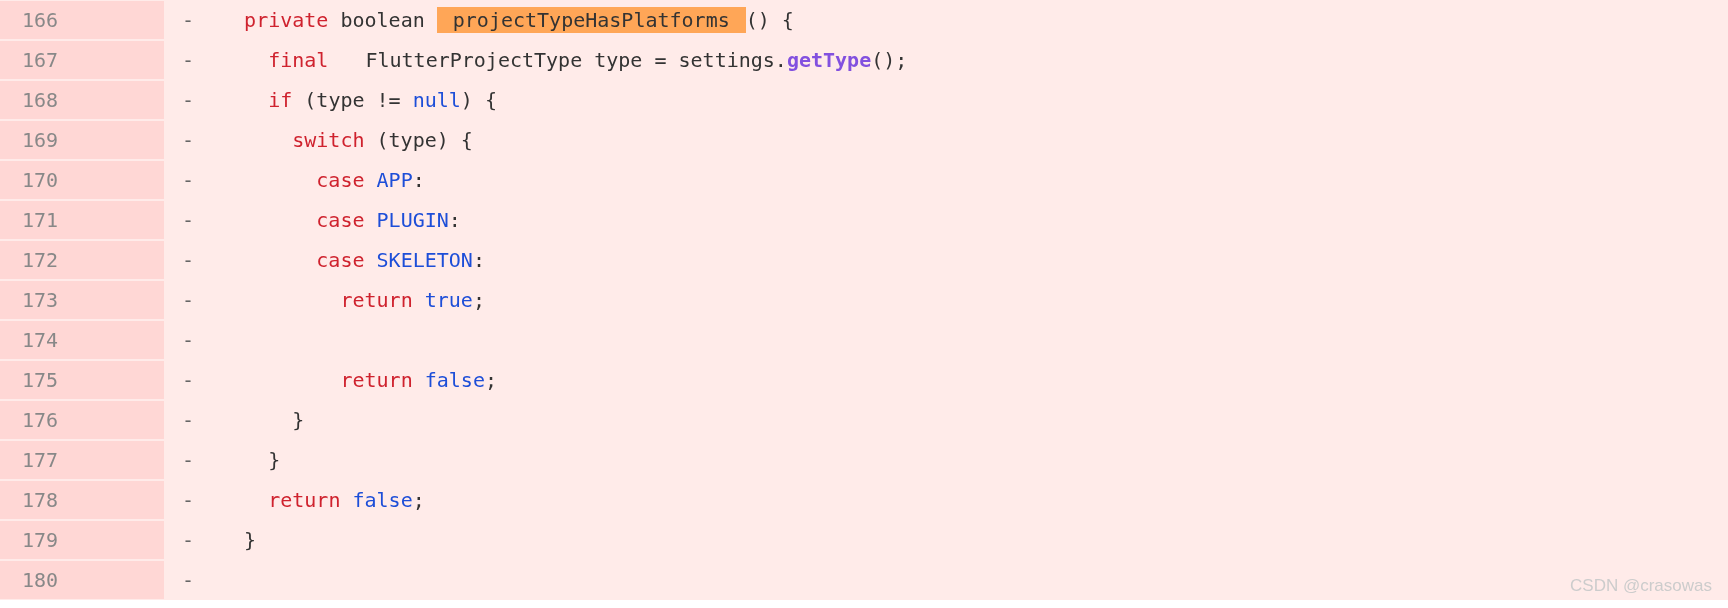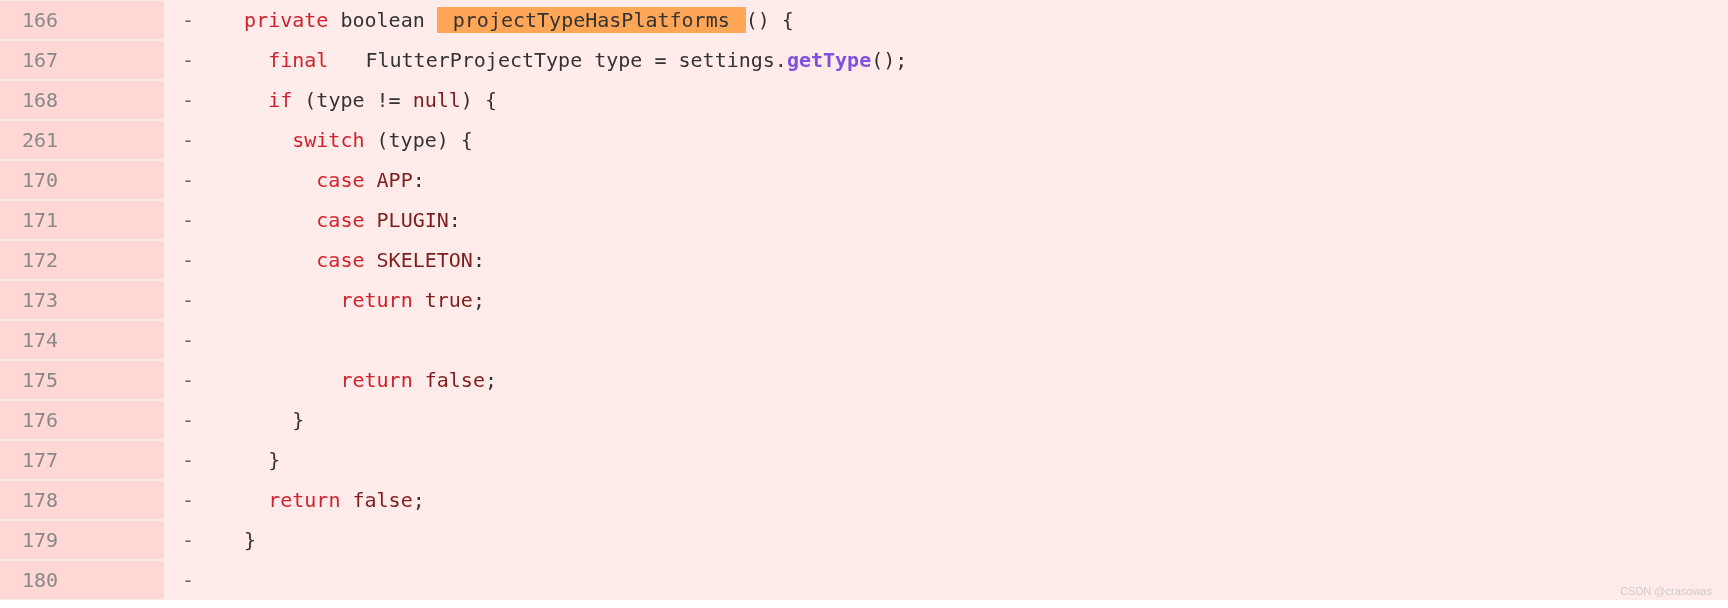--- a/index.html
+++ b/index.html
@@ -59,27 +59,27 @@
     .fn-name-hl {
       color: #333;
       background: #ffa657;
       padding: 1px 16px;
     }
     .type-name {
       color: #333;
       margin-left: 25px;
     }
     .kw-null, .kw-true, .kw-false, .const-val {
-      color: #7f1d1d;
+      color: #1d4ed8;
     }
     .watermark {
       position: absolute;
       bottom: 6px;
       right: 16px;
-      font-size: 11px;
+      font-size: 17px;
       color: #ccc;
       font-family: Arial, sans-serif;
       text-align: center;
     }
   </style>
 </head>
 <body>
 
 <div class="diff-container">
 
@@ -95,21 +95,21 @@
     <div class="line-content"><span>    </span><span class="kw-final">final</span> <span class="type-name">FlutterProjectType</span><span> type = settings.</span><span class="fn-name">getType</span>();</div>
   </div>
 
   <div class="diff-line">
     <div class="line-number">168</div>
     <div class="line-marker">-</div>
     <div class="line-content"><span>    </span><span class="kw-if">if</span><span> (type != </span><span class="kw-null">null</span><span>) {</span></div>
   </div>
 
   <div class="diff-line">
-    <div class="line-number">261</div>
+    <div class="line-number">169</div>
     <div class="line-marker">-</div>
     <div class="line-content"><span>      </span><span class="kw-switch">switch</span><span> (type) {</span></div>
   </div>
 
   <div class="diff-line">
     <div class="line-number">170</div>
     <div class="line-marker">-</div>
     <div class="line-content"><span>        </span><span class="kw-case">case</span> <span class="const-val">APP</span><span>:</span></div>
   </div>
 

